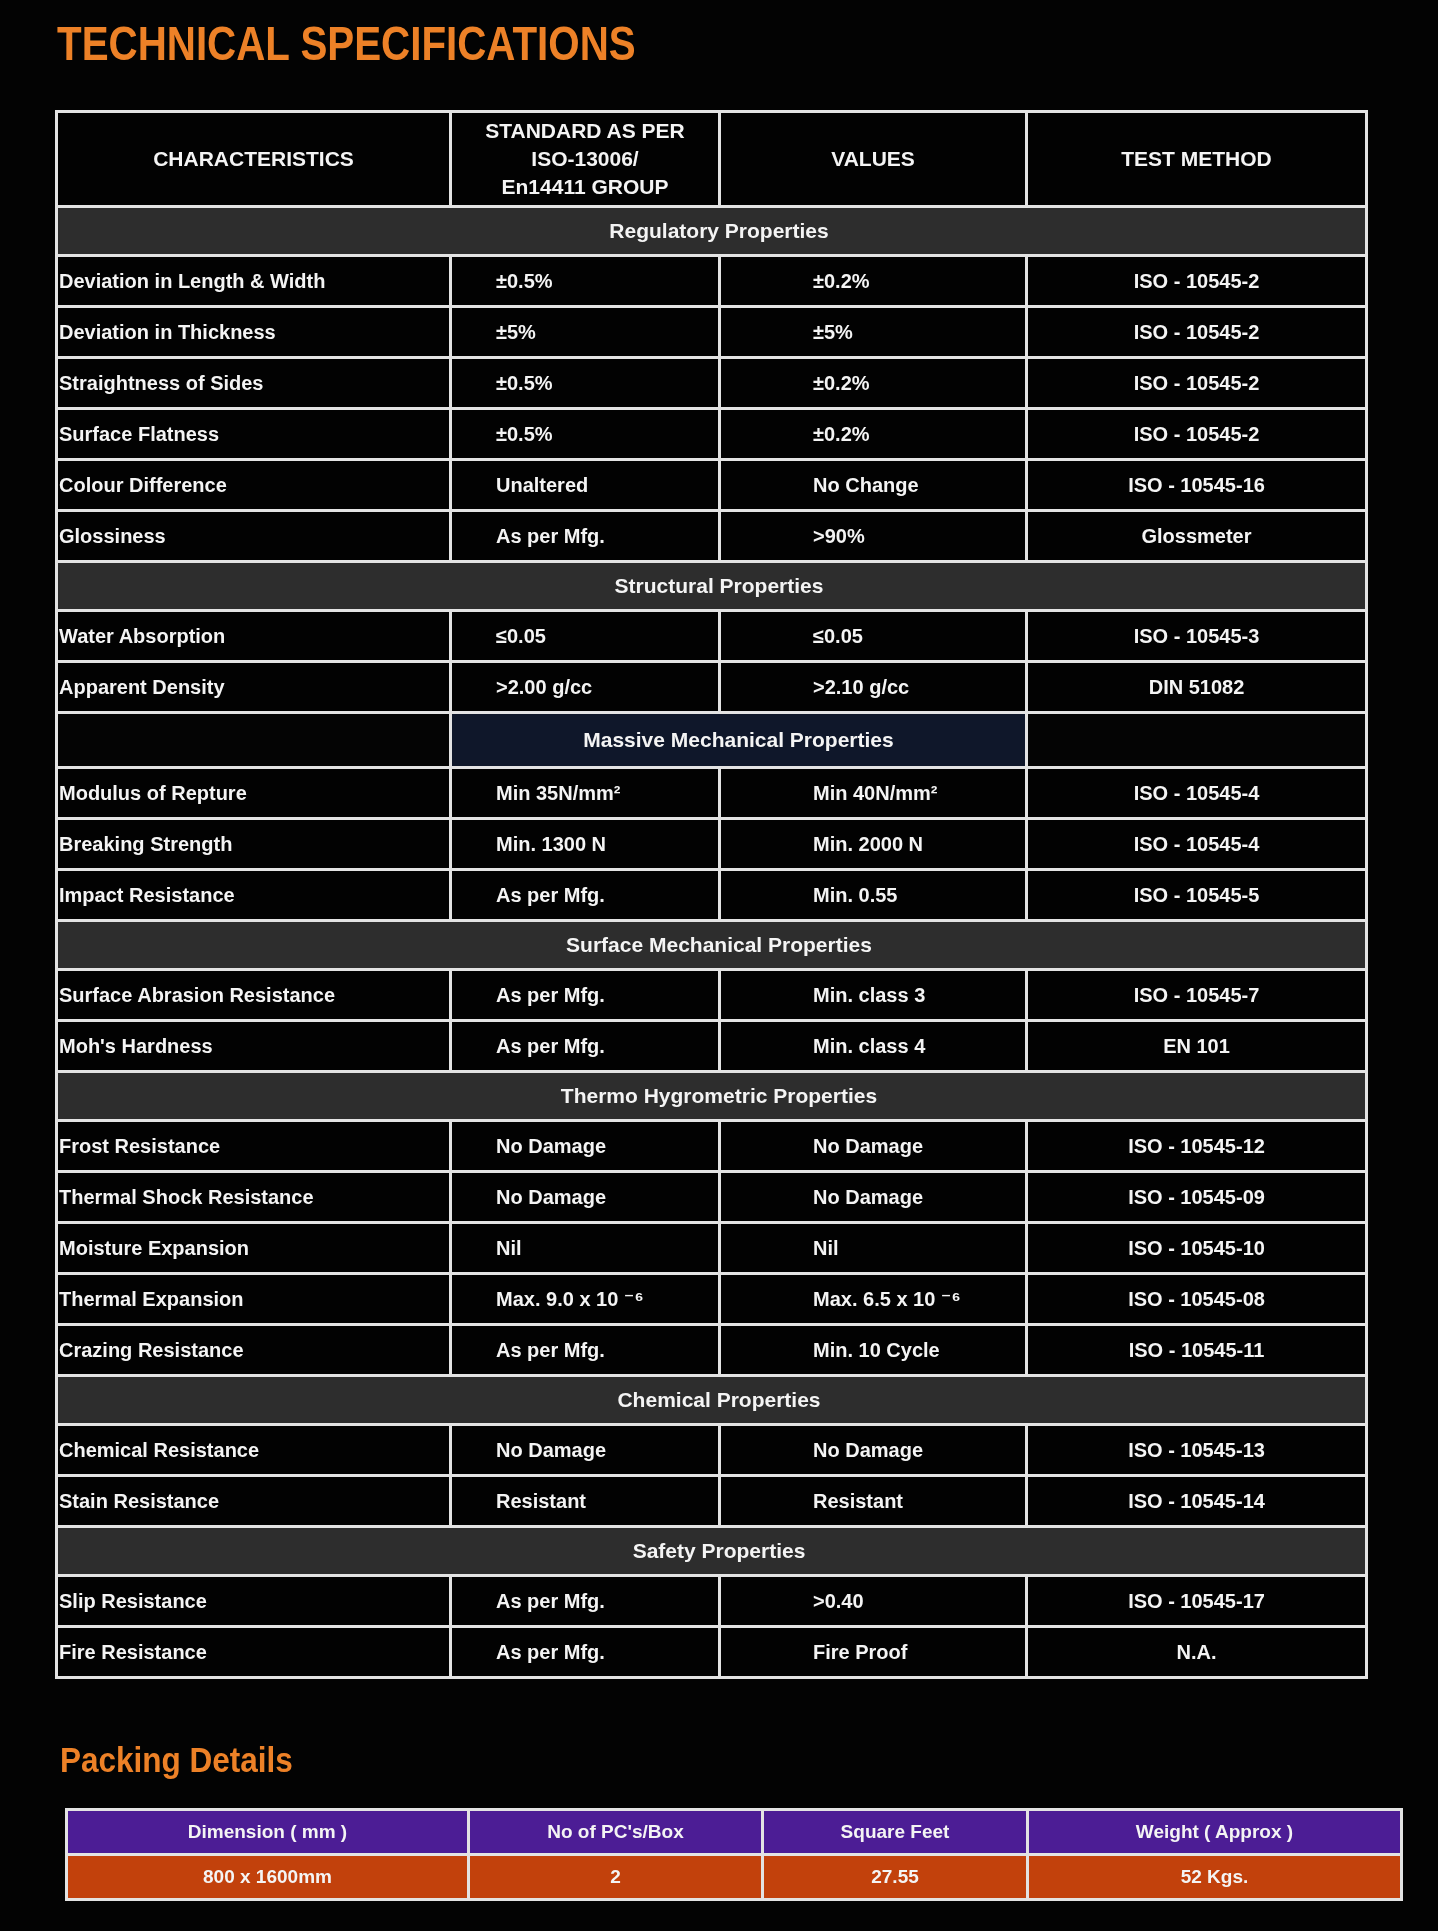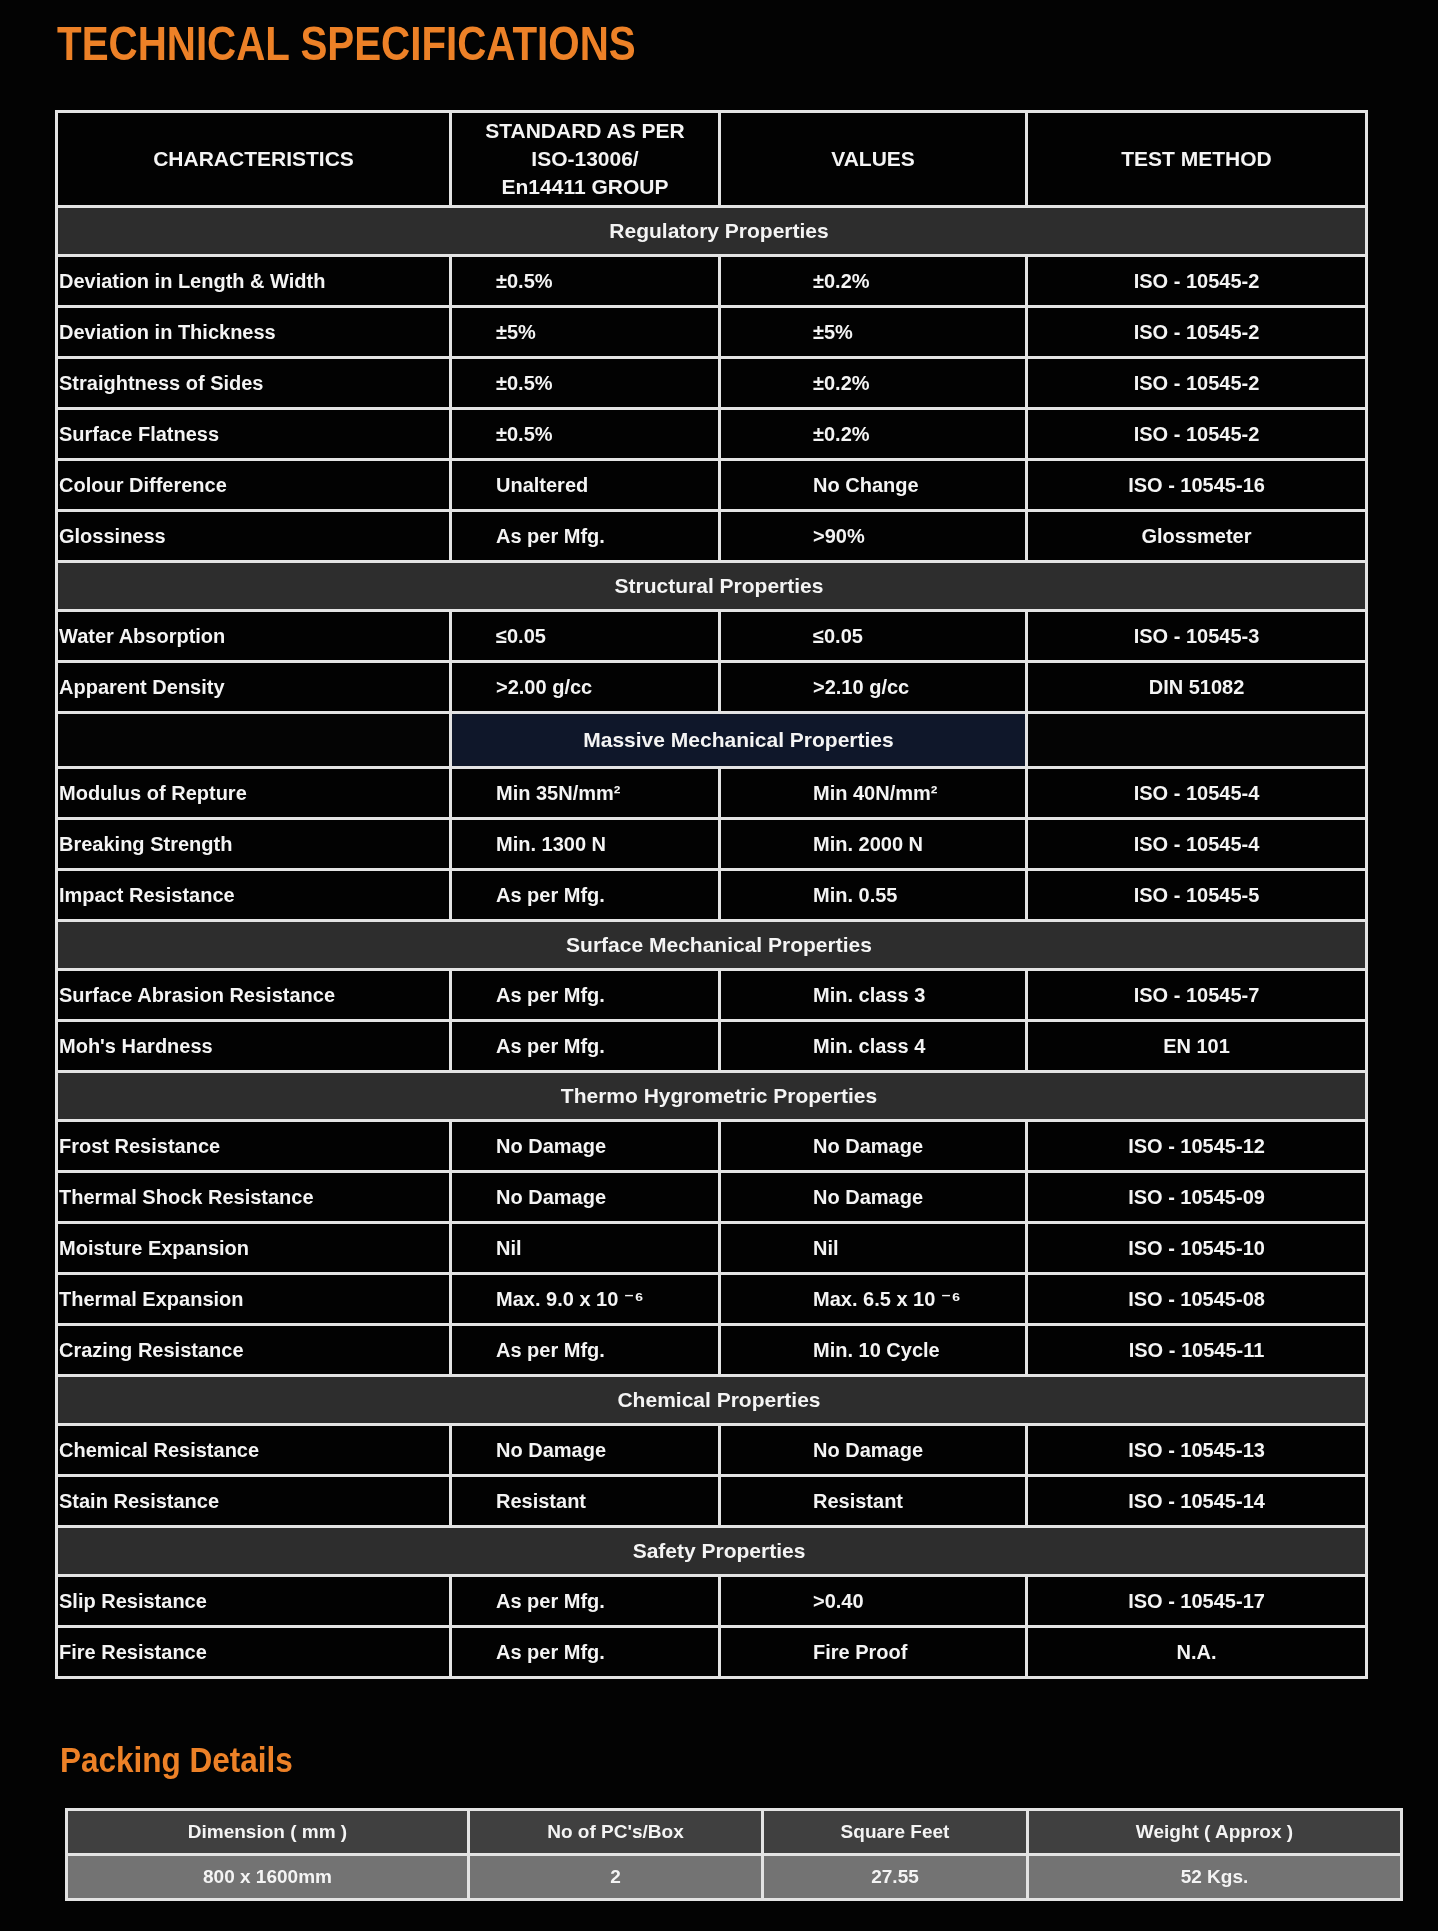--- a/index.html
+++ b/index.html
@@ -45,22 +45,22 @@
     background:#0f172a; text-align:center; font-size:21px; height:50px;
   }
   td.sec-mid-side { background:#040404; }
   .packing-table {
     position:absolute; left:65px; top:1808px; width:1335px;
   }
   .packing-table th, .packing-table td {
     border:3px solid #e3e3e3; color:#f4f4f4; font-weight:bold;
     text-align:center; vertical-align:middle; font-size:19px; height:40px;
   }
-  .packing-table th { background:#404040; }
-  .packing-table td { background:#737373; }
+  .packing-table th { background:#4c1d95; }
+  .packing-table td { background:#c2410c; }
 </style>
 </head>
 <body>
 
 <div class="page">
 
   <h1 class="main-title" style="color: rgb(237, 129, 39);">TECHNICAL SPECIFICATIONS</h1>
 
   <table class="spec-table">
     <colgroup>

